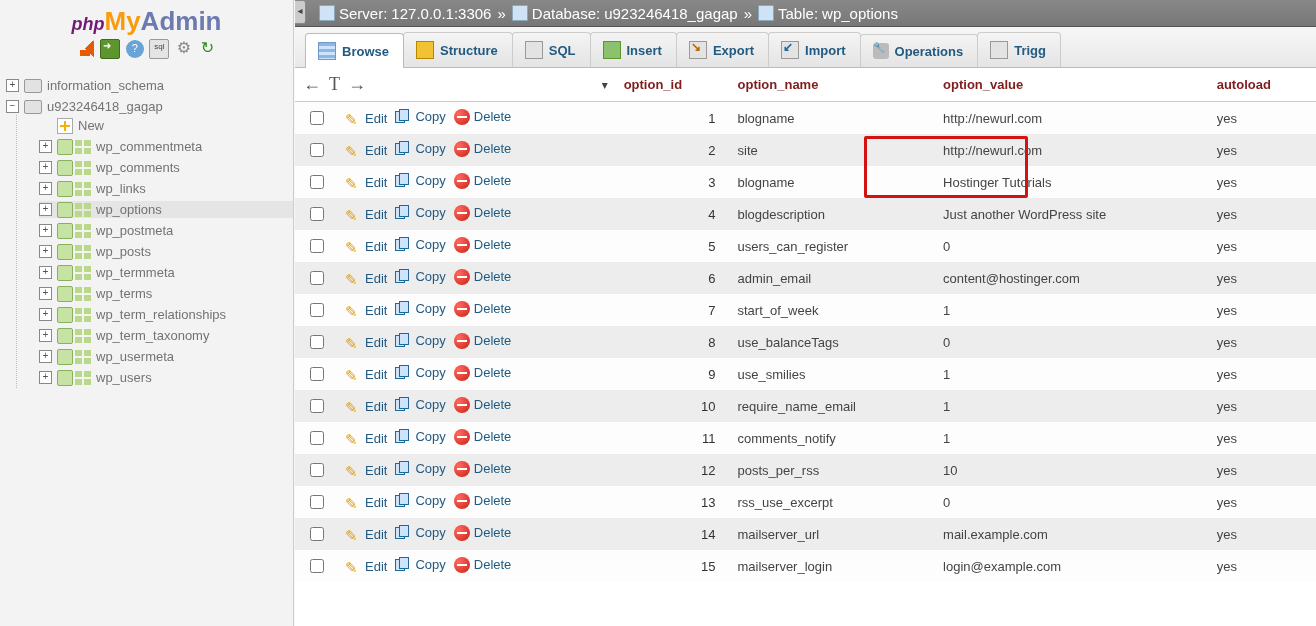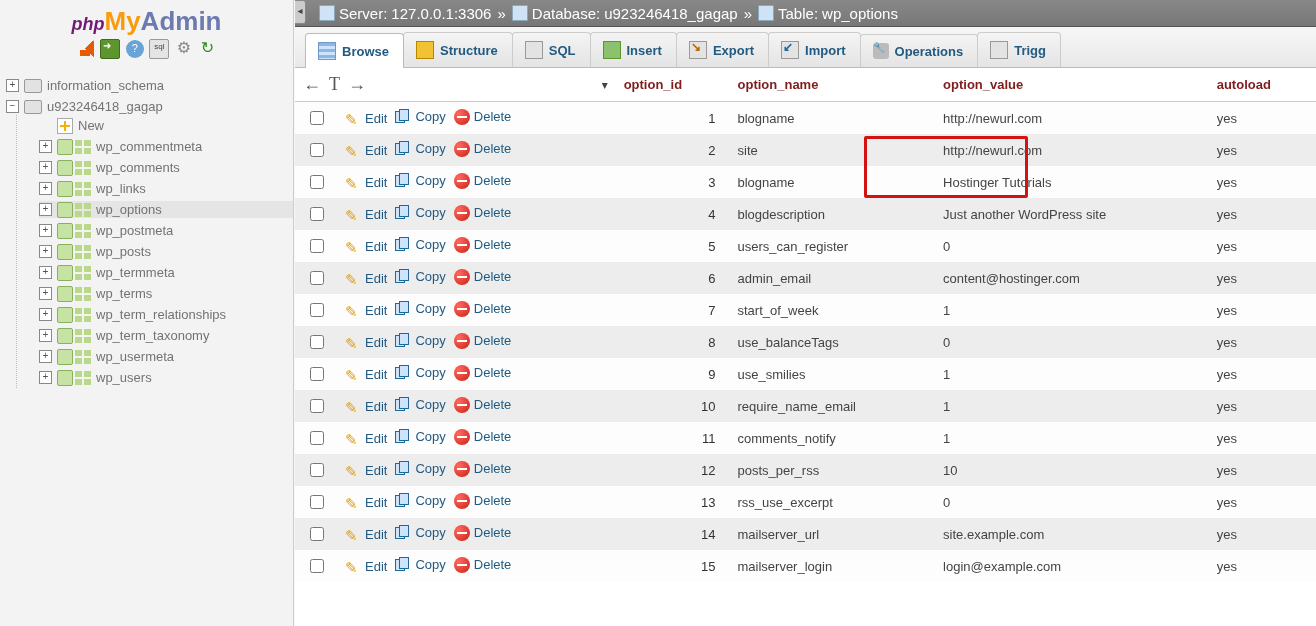--- a/index.html
+++ b/index.html
@@ -545,21 +545,21 @@
             <td class="idcol">13</td>
             <td>rss_use_excerpt</td>
             <td>0</td>
             <td>yes</td>
           </tr>
           <tr class="even">
             <td class="chk"><input type="checkbox" style=""></td>
             <td><span class="act-link"><span class="ico-edit"></span>Edit</span><span class="act-link"><span class="ico-copy"></span>Copy</span><span class="act-link"><span class="ico-del"></span>Delete</span></td>
             <td class="idcol">14</td>
             <td>mailserver_url</td>
-            <td>site.example.com</td>
+            <td>mail.example.com</td>
             <td>yes</td>
           </tr>
           <tr class="odd">
             <td class="chk"><input type="checkbox" style=""></td>
             <td><span class="act-link"><span class="ico-edit"></span>Edit</span><span class="act-link"><span class="ico-copy"></span>Copy</span><span class="act-link"><span class="ico-del"></span>Delete</span></td>
             <td class="idcol">15</td>
             <td>mailserver_login</td>
             <td>login@example.com</td>
             <td>yes</td>
           </tr>

